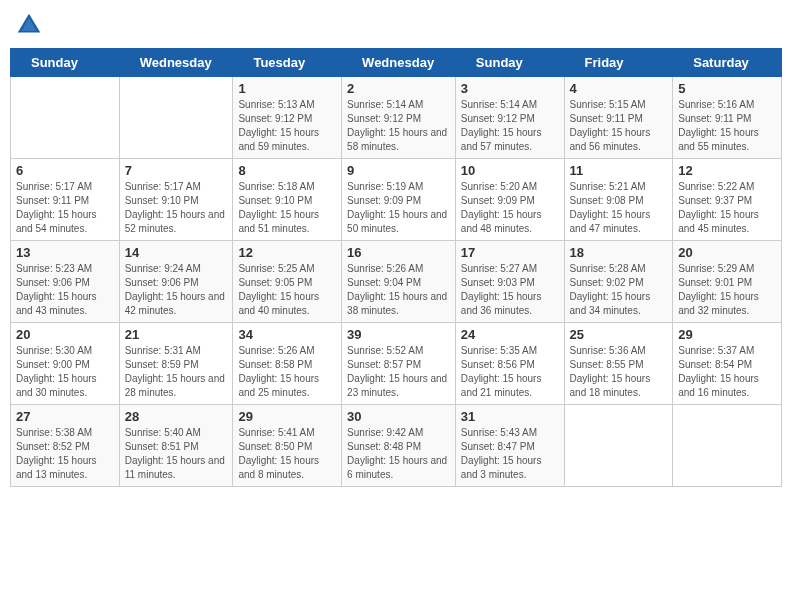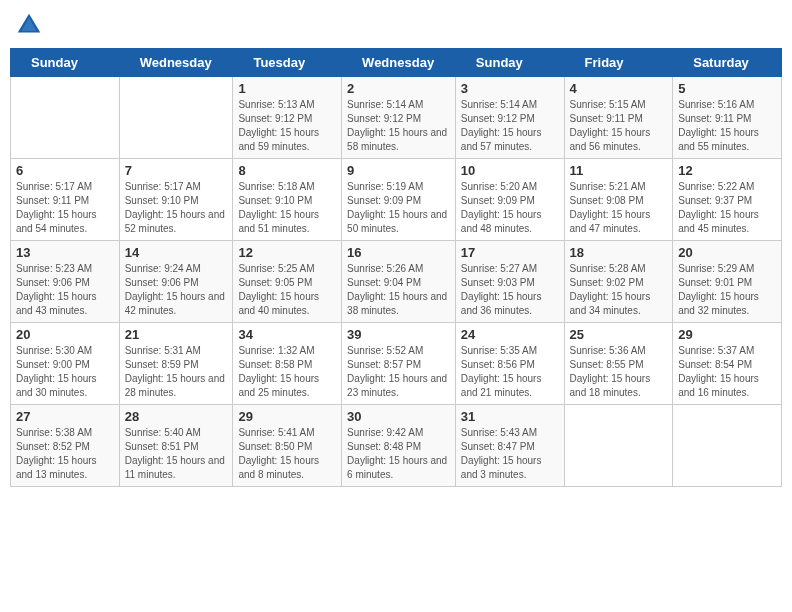--- a/index.html
+++ b/index.html
@@ -258,21 +258,21 @@
 Daylight: 15 hours and 30 minutes.</div>
         </td>
         <td>
           <span class="day-number">21</span>
           <div class="day-info">Sunrise: 5:31 AM
 Sunset: 8:59 PM
 Daylight: 15 hours and 28 minutes.</div>
         </td>
         <td>
           <span class="day-number">34</span>
-          <div class="day-info">Sunrise: 1:32 AM
+          <div class="day-info">Sunrise: 5:26 AM
 Sunset: 8:58 PM
 Daylight: 15 hours and 25 minutes.</div>
         </td>
         <td>
           <span class="day-number">39</span>
           <div class="day-info">Sunrise: 5:52 AM
 Sunset: 8:57 PM
 Daylight: 15 hours and 23 minutes.</div>
         </td>
         <td>

